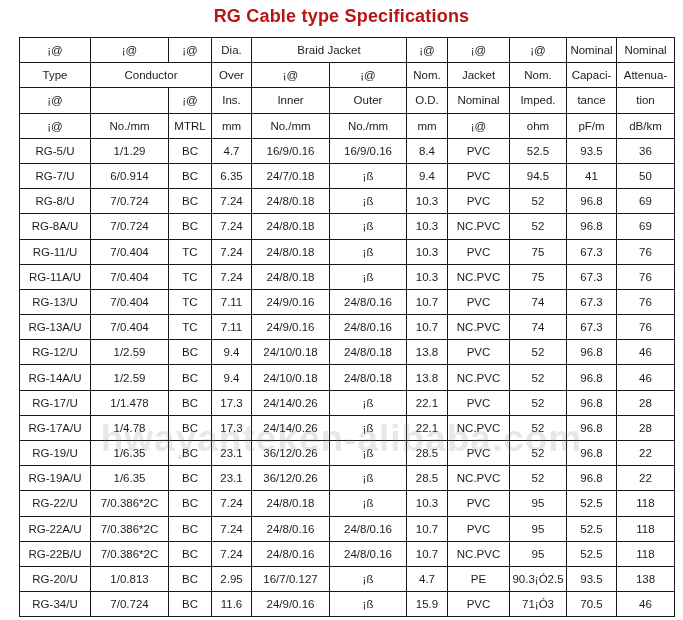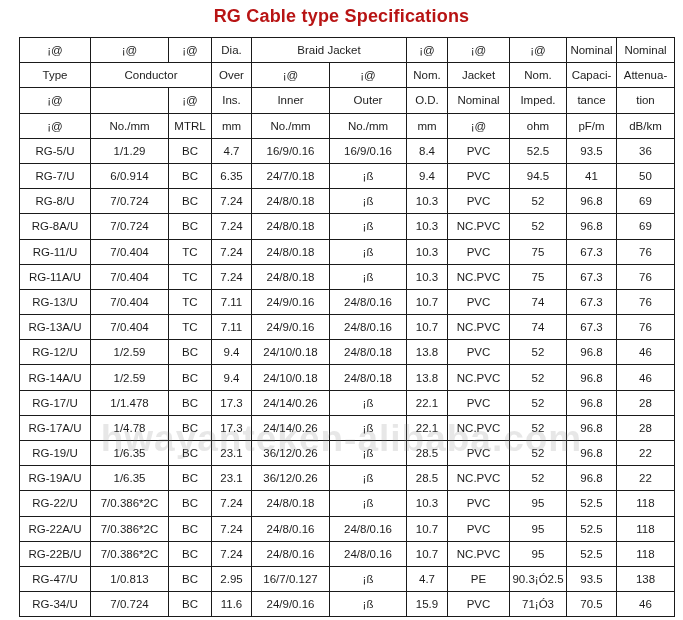--- a/index.html
+++ b/index.html
@@ -389,21 +389,21 @@
             <td class="thick-top">7.24</td>
             <td class="thick-top">24/8/0.16</td>
             <td class="thick-top">24/8/0.16</td>
             <td class="thick-top">10.7</td>
             <td class="thick-top">NC.PVC</td>
             <td class="thick-top">95</td>
             <td class="thick-top">52.5</td>
             <td class="thick-top">118</td>
           </tr>
           <tr>
-            <td>RG-47/U</td>
+            <td>RG-20/U</td>
             <td>1/0.813</td>
             <td>BC</td>
             <td>2.95</td>
             <td>16/7/0.127</td>
             <td class="moji">¡ß</td>
             <td>4.7</td>
             <td>PE</td>
             <td class="moji">90.3¡Ó2.5</td>
             <td>93.5</td>
             <td>138</td>

